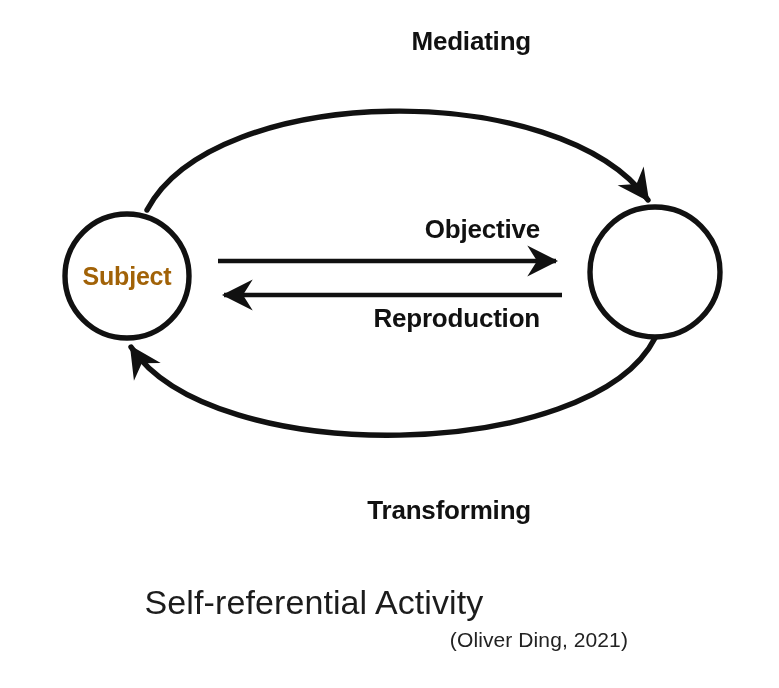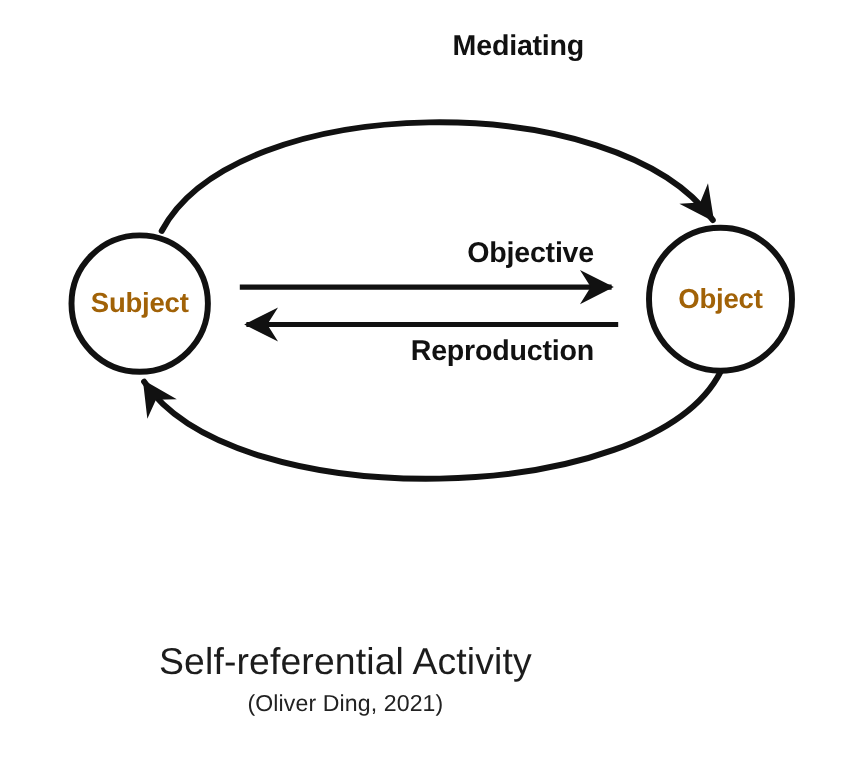--- a/index.html
+++ b/index.html
@@ -92,20 +92,21 @@
     line-height: 1.18;
     letter-spacing: 0.1px;
   }
   #caption-sub {
     font-size: 21px;
     font-weight: normal;
     color: #222222;
     line-height: 1.3;
     margin-top: 4px;
     letter-spacing: 0.1px;
+    text-align: right;
   }
 </style>
 </head>
 <body>
 
 <div id="canvas">
 
   <svg id="diagram-svg" viewBox="0 0 779 688" xmlns="http://www.w3.org/2000/svg">
     <defs>
       <marker id="arrow-open" viewBox="0 0 12 12" refX="10.5" refY="6" markerWidth="7.5" markerHeight="7.5" orient="auto-start-reverse" markerUnits="strokeWidth">
@@ -124,27 +125,27 @@
 
     <line x1="562" y1="295" x2="224" y2="295" stroke="#111111" stroke-width="4.6" stroke-linecap="butt" marker-end="url(#arrow-open)"></line>
 
     <circle cx="127" cy="276" r="62" fill="#ffffff" stroke="#111111" stroke-width="5.4"></circle>
 
     <circle cx="655" cy="272" r="65" fill="#ffffff" stroke="#111111" stroke-width="5.4"></circle>
   </svg>
 
   <div class="node-label" id="label-subject">Subject</div>
 
-  <div class="node-label" id="label-object">Object</div>
 
   <div class="edge-label" id="label-mediating">Mediating</div>
 
   <div class="edge-label" id="label-objective">Objective</div>
 
   <div class="edge-label" id="label-reproduction">Reproduction</div>
 
+  <div class="edge-label" id="label-transforming">Transforming</div>
 
   <div id="caption-block">
     <div id="caption-title">Self-referential Activity</div>
     <div id="caption-sub">(Oliver Ding, 2021)</div>
   </div>
 
 </div>
 
 </body></html>

